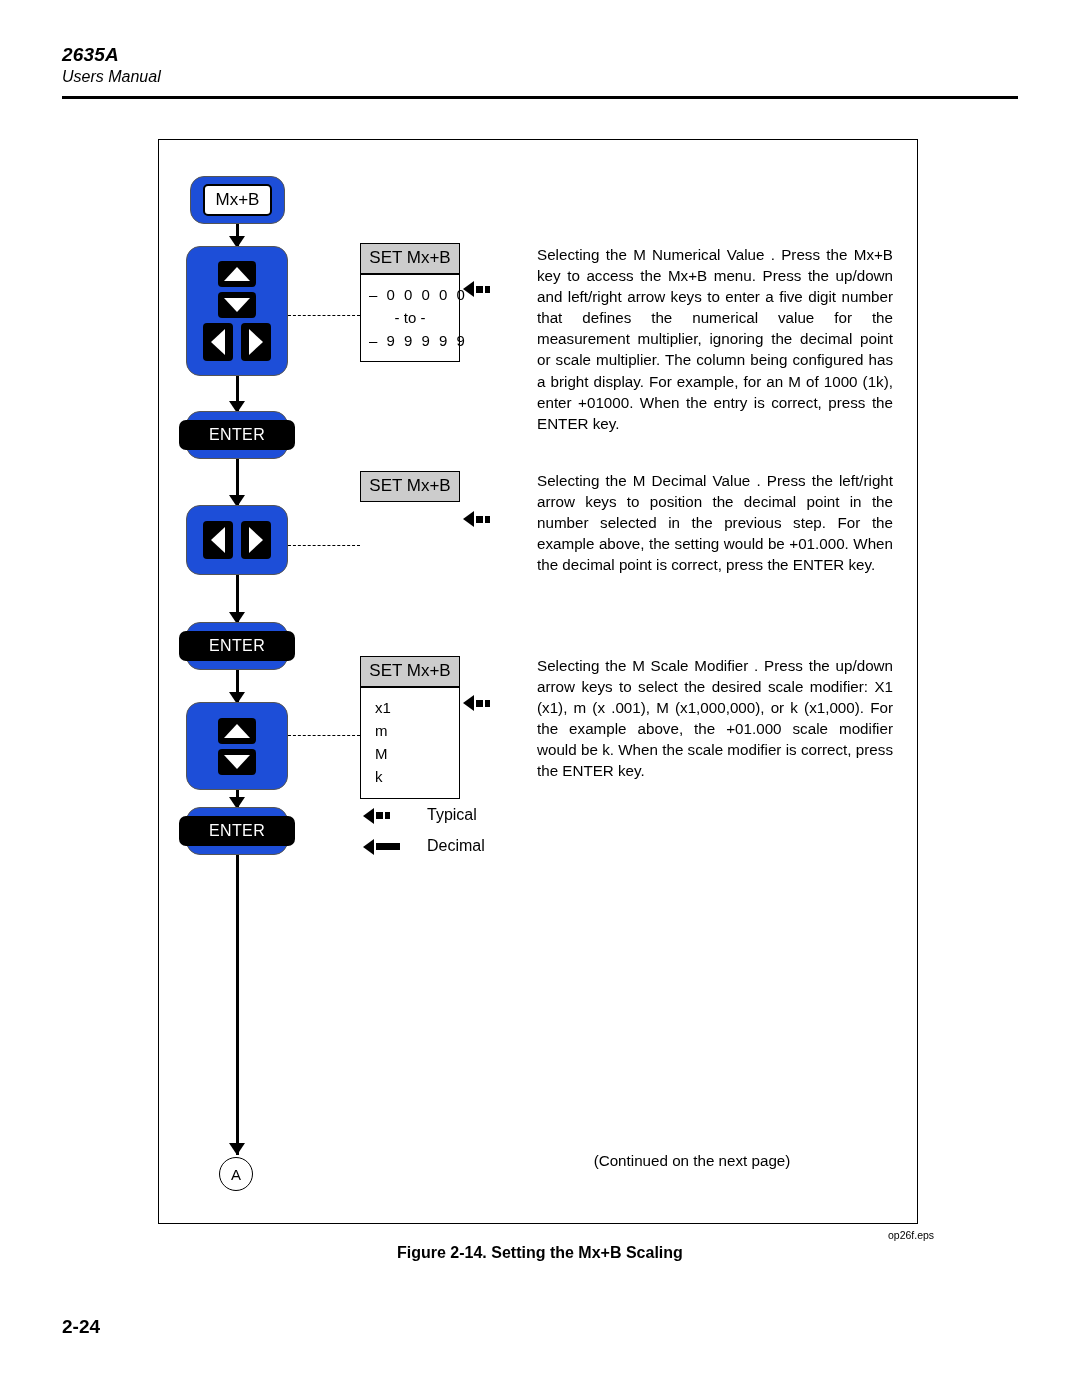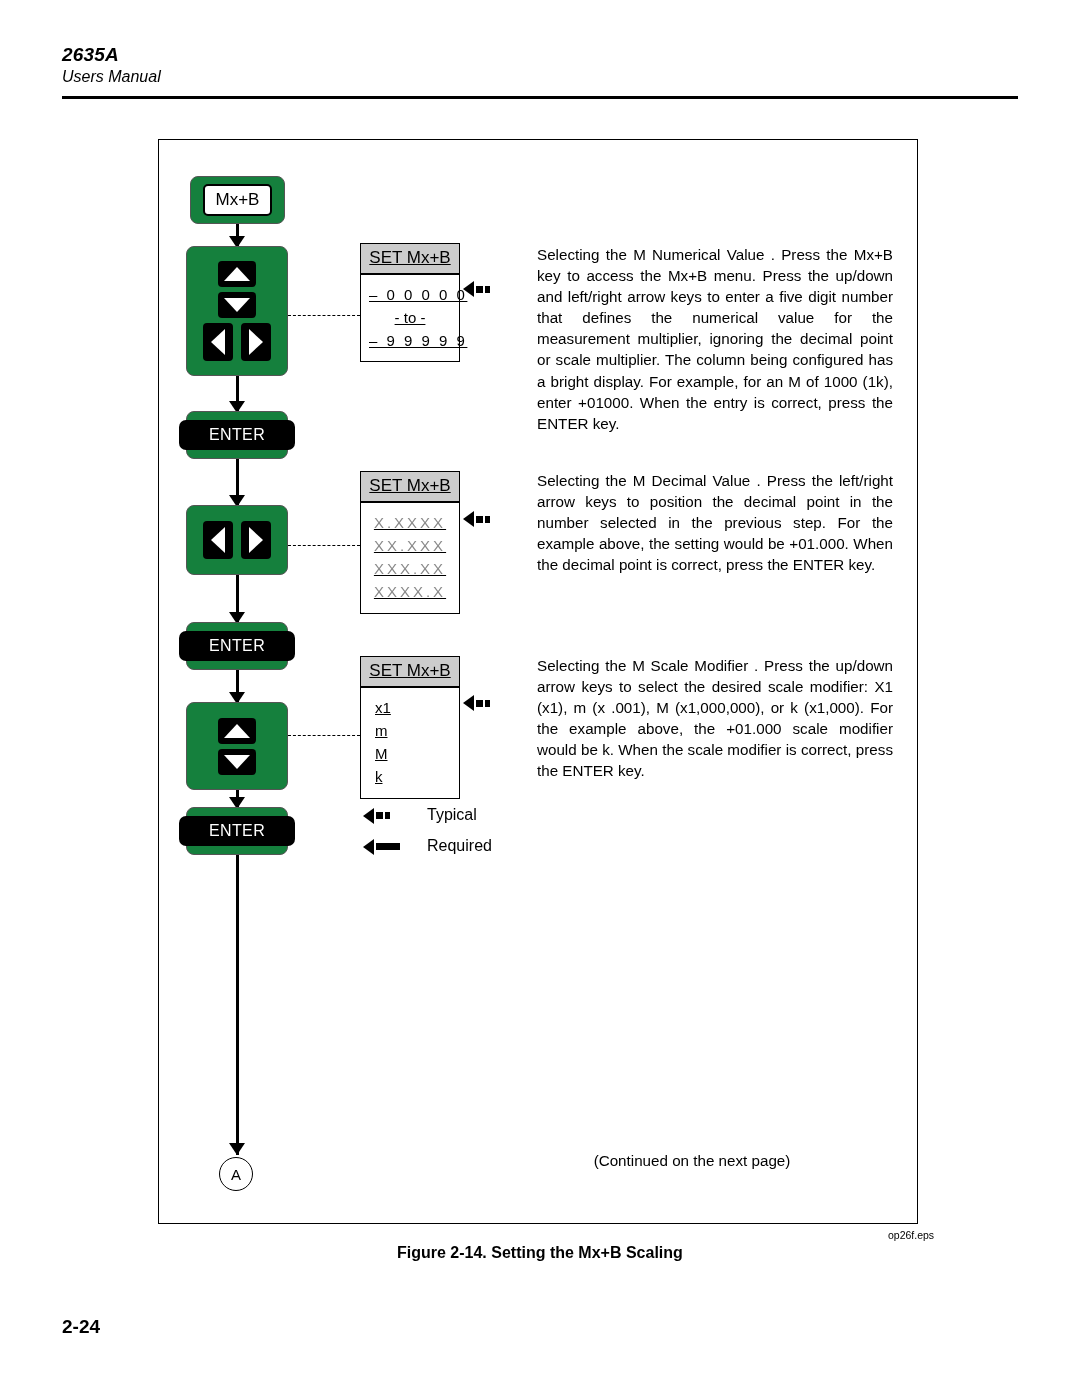--- a/index.html
+++ b/index.html
@@ -53,22 +53,22 @@
     width: 760px;
     height: 1085px;
     border: 1.5px solid #000;
     box-sizing: border-box;
   }
 
   
   .key-shell {
     position: absolute;
     border: 1.5px solid #555;
-    border-radius: 8px;
-    background: #15803d;
+    border-radius: 14px;
+    background: #1d4ed8;
     box-sizing: border-box;
     display: flex;
     align-items: center;
     justify-content: center;
   }
 
   
   #key-mxb-shell { left: 190px; top: 176px; width: 95px; height: 48px; }
   .key-white {
     border: 2.5px solid #000;
@@ -147,21 +147,20 @@
     align-items: center;
     justify-content: center;
     font-size: 15px;
     background: #fff;
     box-sizing: border-box;
   }
 
   
   .disp {
     position: absolute;
-    text-decoration: underline;
   }
   .disp-title {
     background: #cccccc;
     border: 1.5px solid #000;
     box-sizing: border-box;
     font-size: 17px;
     text-align: center;
     padding: 4px 0 5px 0;
     width: 100px;
     line-height: 1.15;
@@ -392,26 +391,20 @@
   <div class="disp-title">SET Mx+B</div>
   <div class="disp-body">
     <div class="disp-line spaced">– 0 0 0 0 0</div>
     <div class="disp-line">- to -</div>
     <div class="disp-line spaced">– 9 9 9 9 9</div>
   </div>
 </div>
 
 <div class="disp" id="disp-dec">
   <div class="disp-title">SET Mx+B</div>
-  <div class="disp-body">
-    <div class="disp-line gray">X.XXXX</div>
-    <div class="disp-line gray">XX.XXX</div>
-    <div class="disp-line gray">XXX.XX</div>
-    <div class="disp-line gray">XXXX.X</div>
-  </div>
 </div>
 
 <div class="disp" id="disp-mod">
   <div class="disp-title">SET Mx+B</div>
   <div class="disp-body">
     <div class="disp-line leftal">x1</div>
     <div class="disp-line leftal">m</div>
     <div class="disp-line leftal">M</div>
     <div class="disp-line leftal">k</div>
   </div>
@@ -440,21 +433,21 @@
       <span class="arrow-tail arrow-dash-a"></span>
       <span class="arrow-tail arrow-dash-b"></span>
     </span>
     <span class="legend-label">Typical</span>
   </div>
   <div class="legend-row">
     <span class="legend-mark">
       <span class="arrow-head-left"></span>
       <span class="arrow-tail arrow-solid-tail"></span>
     </span>
-    <span class="legend-label">Required</span>
+    <span class="legend-label">Decimal</span>
   </div>
 </div>
 
 <div class="para" id="para-1">Selecting the M Numerical Value .  Press the Mx+B key to access the Mx+B menu.  Press the up/down and left/right arrow keys to enter a five digit number that defines the numerical value for the measurement multiplier, ignoring the decimal point or scale multiplier.  The column being configured has a bright display.  For example, for an M of 1000 (1k), enter +01000.   When the entry is correct, press the ENTER key.</div>
 <div class="para" id="para-2">Selecting the M Decimal Value .  Press the left/right arrow keys to position the decimal point in the number selected in the previous step.  For the example above, the setting would be +01.000.  When the decimal point is correct, press the ENTER key.</div>
 <div class="para" id="para-3">Selecting the M Scale Modifier .  Press the up/down arrow keys to select the desired scale modifier: X1 (x1), m (x .001), M (x1,000,000), or k (x1,000).  For the example above, the +01.000 scale modifier would be k.  When the scale modifier is correct, press the ENTER key.</div>
 
 <div id="continued-note">(Continued on the next page)</div>
 
 <div id="eps-ref">op26f.eps</div>

